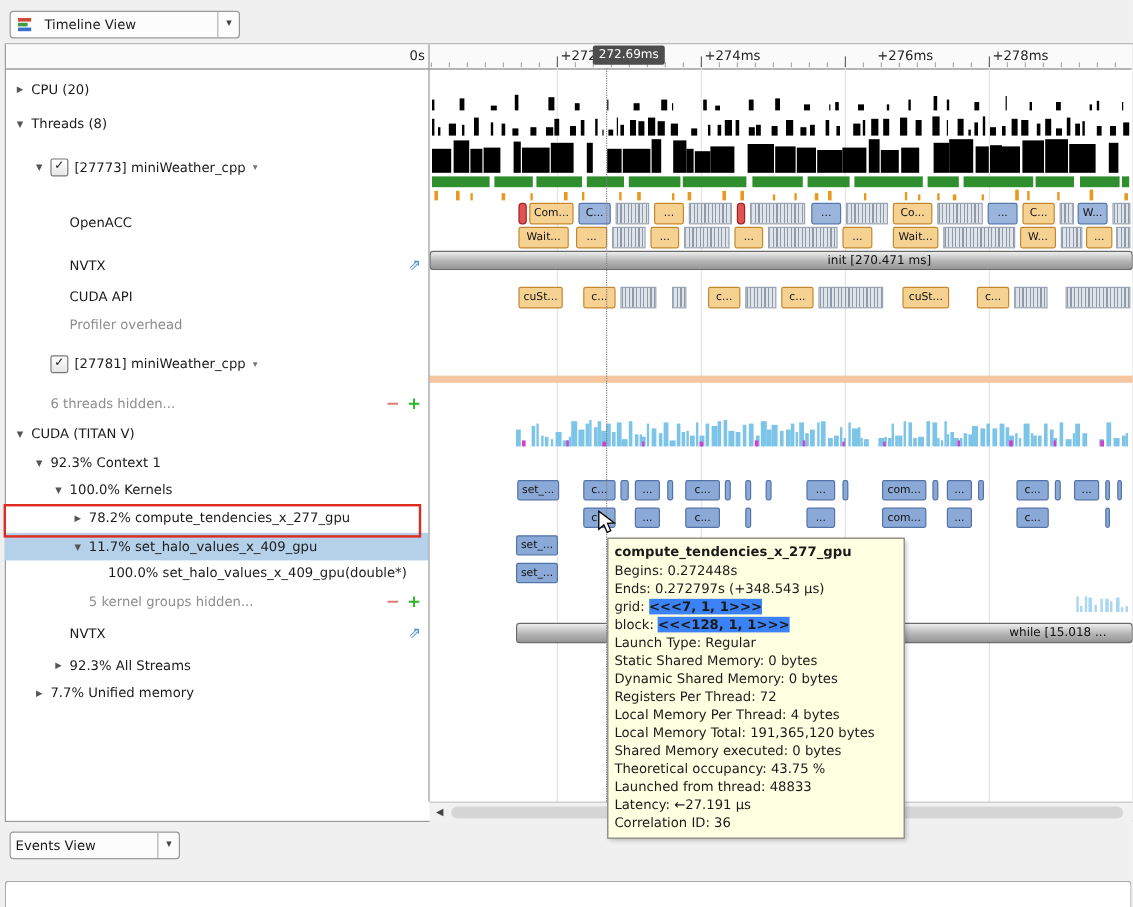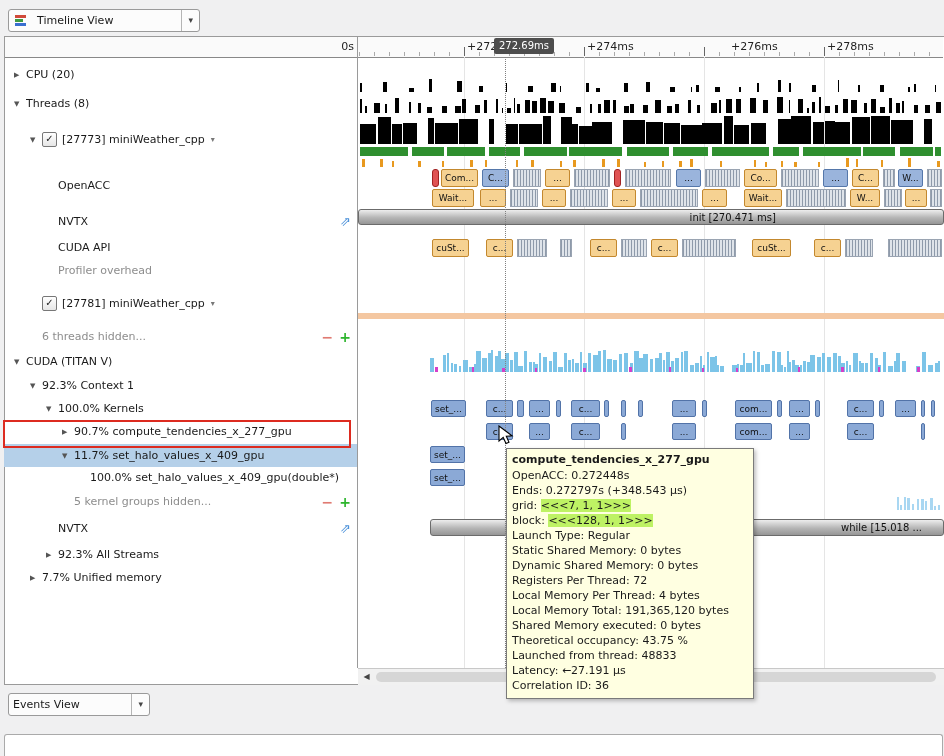--- a/index.html
+++ b/index.html
@@ -67,21 +67,21 @@
   .sb-arrow{position:absolute;left:2px;top:1px;width:13px;height:13px;font-size:8px;line-height:13px;
             text-align:center;color:#444;}
   .sb-thumb{position:absolute;left:18px;top:3px;width:560px;height:10px;background:#d6d6d6;border-radius:5px;}
   #bottom-panel{position:absolute;left:4px;top:734px;width:939px;height:22px;background:#fff;
                 border:1px solid #aaa;border-bottom:none;border-radius:3px 3px 0 0;box-sizing:border-box;}
   
   #tooltip{position:absolute;left:506px;top:448px;width:248px;background:#ffffe1;border:1px solid #7a7a7a;
            z-index:10;padding:3px 5px 5px 5px;box-sizing:border-box;box-shadow:2px 2px 4px rgba(0,0,0,.25);}
   .tip-title{font-weight:bold;line-height:16px;white-space:nowrap;}
   .tip-line{line-height:15px;white-space:nowrap;}
-  .hl{background:#bef264;}
+  .hl{background:#3b82f6;font-weight:bold;}
   #mouse-cursor{position:absolute;left:498px;top:425px;z-index:11;}
 </style>
 </head>
 <body>
 
 <div id="main-panel"></div>
 <div id="ruler"></div>
 <div id="divider"></div>
 
 <div id="stage">
@@ -568,21 +568,21 @@
     <div class="tree-row" style="top: 374px; padding-left: 26px;">
       <span class="arrow">▼</span>
       <span class="tlab">92.3% Context 1</span>
     </div>
     <div class="tree-row" style="top: 397px; padding-left: 42px;">
       <span class="arrow">▼</span>
       <span class="tlab">100.0% Kernels</span>
     </div>
     <div class="tree-row" style="top: 420px; padding-left: 58px;">
       <span class="arrow">▶</span>
-      <span class="tlab">90.7% compute_tendencies_x_277_gpu</span>
+      <span class="tlab">78.2% compute_tendencies_x_277_gpu</span>
     </div>
     <div class="tree-row selected" style="top: 444px; padding-left: 58px;">
       <span class="arrow">▼</span>
       <span class="tlab">11.7% set_halo_values_x_409_gpu</span>
     </div>
     <div class="tree-row" style="top: 466px; padding-left: 74px;">
       <span class="arrow"></span>
       <span class="tlab">100.0% set_halo_values_x_409_gpu(double*)</span>
     </div>
     <div class="tree-row" style="top: 490px; padding-left: 58px;">
@@ -624,21 +624,21 @@
 <div id="red-outline"></div>
 
 <div id="hscroll">
   <div class="sb-arrow">◀</div>
   <div class="sb-thumb"></div>
 </div>
 
 <div id="tooltip">
   <div class="tip-title">compute_tendencies_x_277_gpu</div>
   <div id="tooltip-lines">
-      <div class="tip-line">OpenACC: 0.272448s</div>
+      <div class="tip-line">Begins: 0.272448s</div>
       <div class="tip-line">Ends: 0.272797s (+348.543 µs)</div>
       <div class="tip-line"><span>grid:  </span><span class="hl">&lt;&lt;&lt;7, 1, 1&gt;&gt;&gt;</span></div>
       <div class="tip-line"><span>block: </span><span class="hl">&lt;&lt;&lt;128, 1, 1&gt;&gt;&gt;</span></div>
       <div class="tip-line">Launch Type: Regular</div>
       <div class="tip-line">Static Shared Memory: 0 bytes</div>
       <div class="tip-line">Dynamic Shared Memory: 0 bytes</div>
       <div class="tip-line">Registers Per Thread: 72</div>
       <div class="tip-line">Local Memory Per Thread: 4 bytes</div>
       <div class="tip-line">Local Memory Total: 191,365,120 bytes</div>
       <div class="tip-line">Shared Memory executed: 0 bytes</div>

